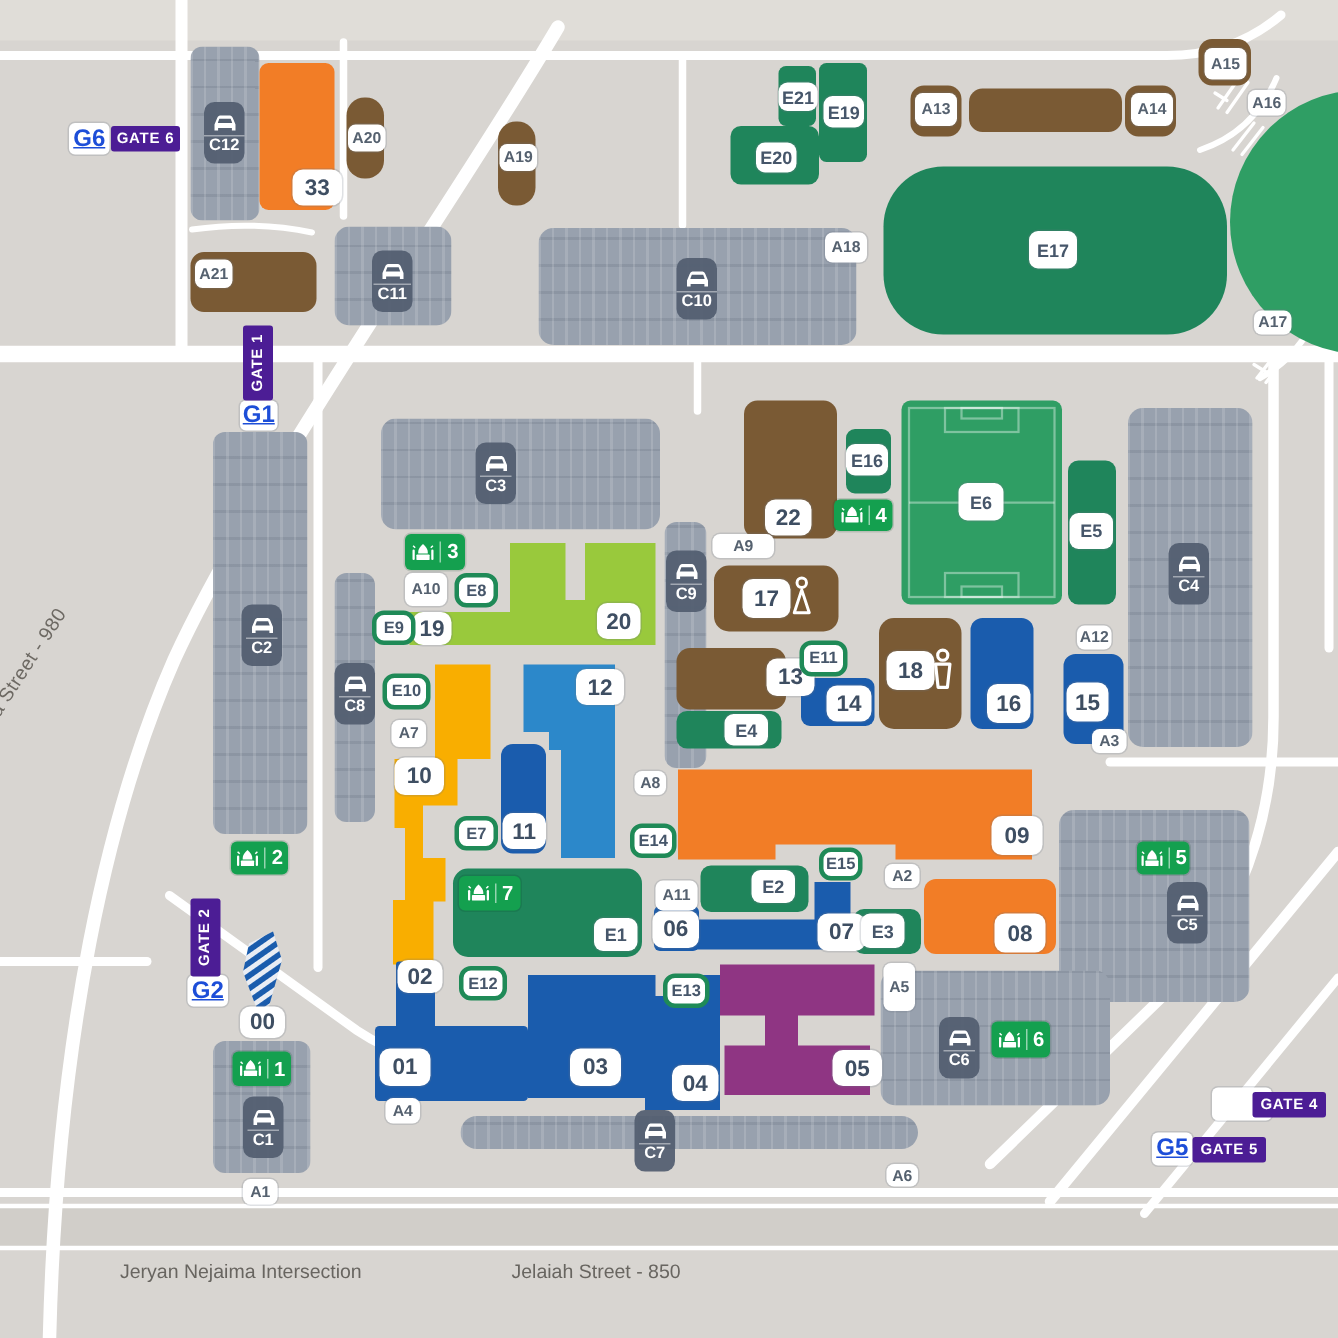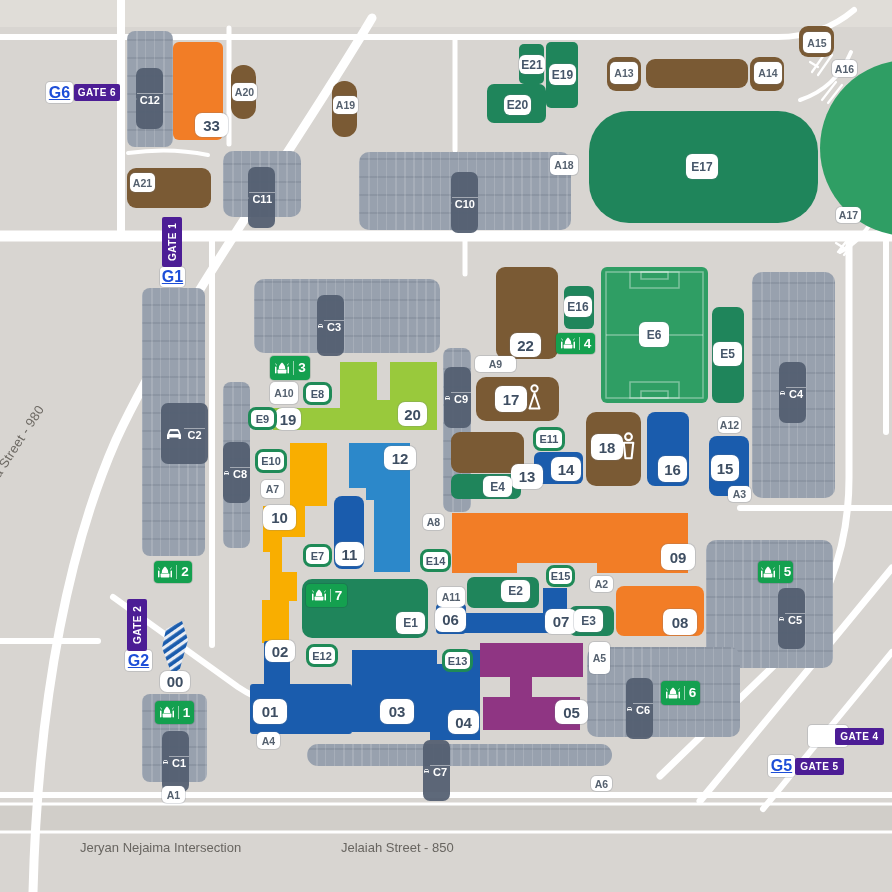--- a/index.html
+++ b/index.html
@@ -18,21 +18,21 @@
          box-shadow:0 0 0 1px rgba(110,118,130,.22);}
   .bn{font-size:15px;border-radius:7px;color:#3e4e62;}
   .be{font-size:12px;border-radius:6px;}
   .ber{font-size:11px;border:3px solid #1f8a57;border-radius:8px;box-shadow:none;}
   .ba{font-size:10.5px;border-radius:5px;color:#55616f;}
   .bg2{font-size:16px;border-radius:4px;color:#1d4ed8;text-decoration:underline;}
   .gbar{position:absolute;z-index:5;background:#4c1d95;color:#fff;font-size:10px;font-weight:bold;
         letter-spacing:.5px;display:flex;align-items:center;justify-content:center;border-radius:2px;}
   .vbar{writing-mode:vertical-rl;transform:rotate(180deg);}
   .clabel{position:absolute;z-index:4;background:rgba(82,94,112,.93);border-radius:7px;
-          display:flex;flex-direction:row;align-items:center;justify-content:center;padding:12px 0;}
+          display:flex;flex-direction:column;align-items:center;justify-content:center;padding:2px 0;}
   .clabel span{color:#fff;font-size:11px;font-weight:bold;border-top:1px solid rgba(255,255,255,.45);
                padding:1px 3px 0 3px;margin-top:1px;line-height:1;}
   .mosq{position:absolute;z-index:5;background:#14a04f;border-radius:4px;color:#fff;
         display:flex;align-items:center;justify-content:center;box-shadow:0 0 0 1px rgba(0,60,30,.15);}
   .mosq span{font-size:13.5px;font-weight:bold;border-left:1px solid rgba(255,255,255,.55);
              padding-left:4px;margin-left:3px;line-height:1;}
   .person{position:absolute;z-index:5;}
   .slabel{position:absolute;z-index:6;font-size:13px;color:#686560;}
   .srot{position:absolute;z-index:6;left:-58px;top:545px;transform:rotate(-57deg);transform-origin:0 0;
         font-size:13px;color:#6d6963;white-space:nowrap;letter-spacing:.3px;}
@@ -101,21 +101,21 @@
     <div class="park" style="position: absolute; left: 359px; top: 152px; width: 212px; height: 78px; border-radius: 10px;"></div>
     <div class="park" style="position: absolute; left: 223px; top: 151px; width: 78px; height: 66px; border-radius: 10px;"></div>
     <div class="park" style="position: absolute; left: 127px; top: 31px; width: 46px; height: 116px; border-radius: 8px;"></div>
     <div class="clabel" style="position: absolute; left: 162px; top: 731px; width: 27px; height: 37px;">
       <svg viewBox="0 0 20 14" width="20" height="14">
         <path fill="#fff" d="M3 8 L4.8 3.6 C5.3 2.4 6.2 2 7.5 2 L12.5 2 C13.8 2 14.7 2.4 15.2 3.6 L17 8 L17 12 L14.6 12 L14.6 10.4 L5.4 10.4 L5.4 12 L3 12 Z"></path>
         <path fill="#525e70" d="M5.2 7 L6.2 4.2 L13.8 4.2 L14.8 7 Z"></path>
       </svg>
       <span>C1</span>
     </div>
-    <div class="clabel" style="position: absolute; left: 161px; top: 403px; width: 47px; height: 37px;">
+    <div class="clabel" style="position: absolute; left: 161px; top: 403px; width: 27px; height: 37px;">
       <svg viewBox="0 0 20 14" width="20" height="14">
         <path fill="#fff" d="M3 8 L4.8 3.6 C5.3 2.4 6.2 2 7.5 2 L12.5 2 C13.8 2 14.7 2.4 15.2 3.6 L17 8 L17 12 L14.6 12 L14.6 10.4 L5.4 10.4 L5.4 12 L3 12 Z"></path>
         <path fill="#525e70" d="M5.2 7 L6.2 4.2 L13.8 4.2 L14.8 7 Z"></path>
       </svg>
       <span>C2</span>
     </div>
     <div class="clabel" style="position: absolute; left: 317px; top: 295px; width: 27px; height: 37px;">
       <svg viewBox="0 0 20 14" width="20" height="14">
         <path fill="#fff" d="M3 8 L4.8 3.6 C5.3 2.4 6.2 2 7.5 2 L12.5 2 C13.8 2 14.7 2.4 15.2 3.6 L17 8 L17 12 L14.6 12 L14.6 10.4 L5.4 10.4 L5.4 12 L3 12 Z"></path>
         <path fill="#525e70" d="M5.2 7 L6.2 4.2 L13.8 4.2 L14.8 7 Z"></path>
@@ -235,21 +235,21 @@
     <div class="badge bn" style="position: absolute; left: 380px; top: 699px; width: 34px; height: 25px;">03</div>
     <div class="badge bn" style="position: absolute; left: 448px; top: 710px; width: 31px; height: 24px;">04</div>
     <div class="badge bn" style="position: absolute; left: 555px; top: 700px; width: 33px; height: 24px;">05</div>
     <div class="badge bn" style="position: absolute; left: 435px; top: 607px; width: 31px; height: 25px;">06</div>
     <div class="badge bn" style="position: absolute; left: 545px; top: 609px; width: 32px; height: 25px;">07</div>
     <div class="badge bn" style="position: absolute; left: 663px; top: 609px; width: 34px; height: 26px;">08</div>
     <div class="badge bn" style="position: absolute; left: 661px; top: 544px; width: 34px; height: 26px;">09</div>
     <div class="badge bn" style="position: absolute; left: 263px; top: 505px; width: 33px; height: 25px;">10</div>
     <div class="badge bn" style="position: absolute; left: 335px; top: 542px; width: 29px; height: 24px;">11</div>
     <div class="badge bn" style="position: absolute; left: 384px; top: 446px; width: 32px; height: 24px;">12</div>
-    <div class="badge bn" style="position: absolute; left: 493px; top: 464px; width: 32px; height: 25px; margin-left: 18px;">13</div>
+    <div class="badge bn" style="position: absolute; left: 493px; top: 439px; width: 32px; height: 25px; margin-left: 18px;">13</div>
     <div class="badge bn" style="position: absolute; left: 551px; top: 457px; width: 30px; height: 24px;">14</div>
     <div class="badge bn" style="position: absolute; left: 711px; top: 455px; width: 28px; height: 26px;">15</div>
     <div class="badge bn" style="position: absolute; left: 658px; top: 456px; width: 29px; height: 26px;">16</div>
     <div class="badge bn" style="position: absolute; left: 495px; top: 386px; width: 32px; height: 26px;">17</div>
     <div class="badge bn" style="position: absolute; left: 591px; top: 434px; width: 32px; height: 26px;">18</div>
     <div class="badge bn" style="position: absolute; left: 275px; top: 408px; width: 26px; height: 22px;">19</div>
     <div class="badge bn" style="position: absolute; left: 398px; top: 402px; width: 29px; height: 24px;">20</div>
     <div class="badge bn" style="position: absolute; left: 510px; top: 333px; width: 31px; height: 24px;">22</div>
     <div class="badge bn" style="position: absolute; left: 195px; top: 113px; width: 33px; height: 24px;">33</div>
     <div class="badge be" style="position: absolute; left: 396px; top: 612px; width: 29px; height: 22px;">E1</div>

